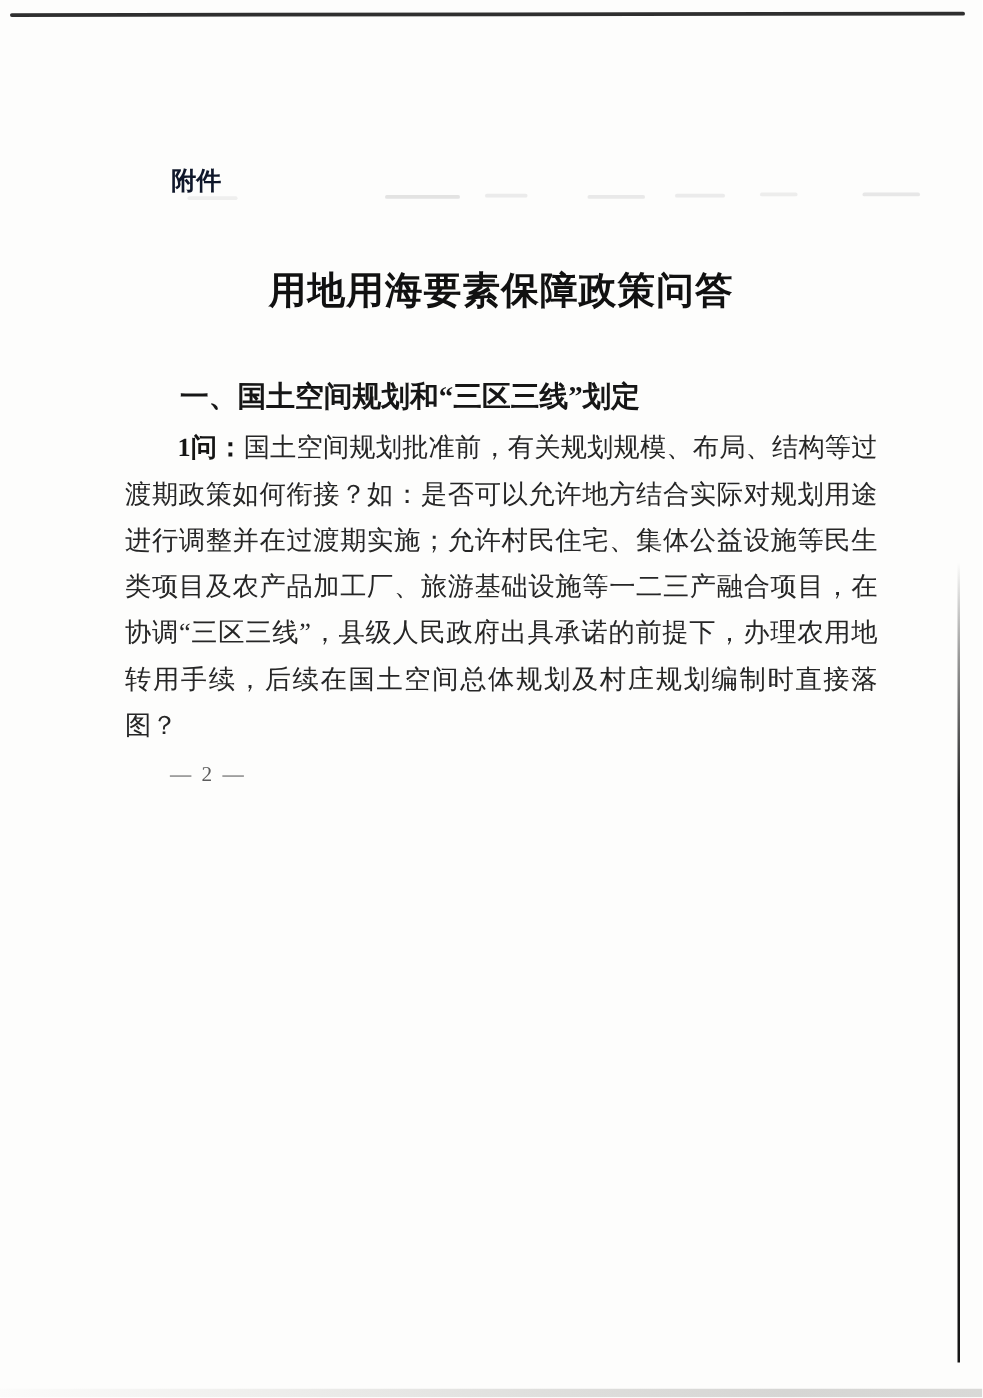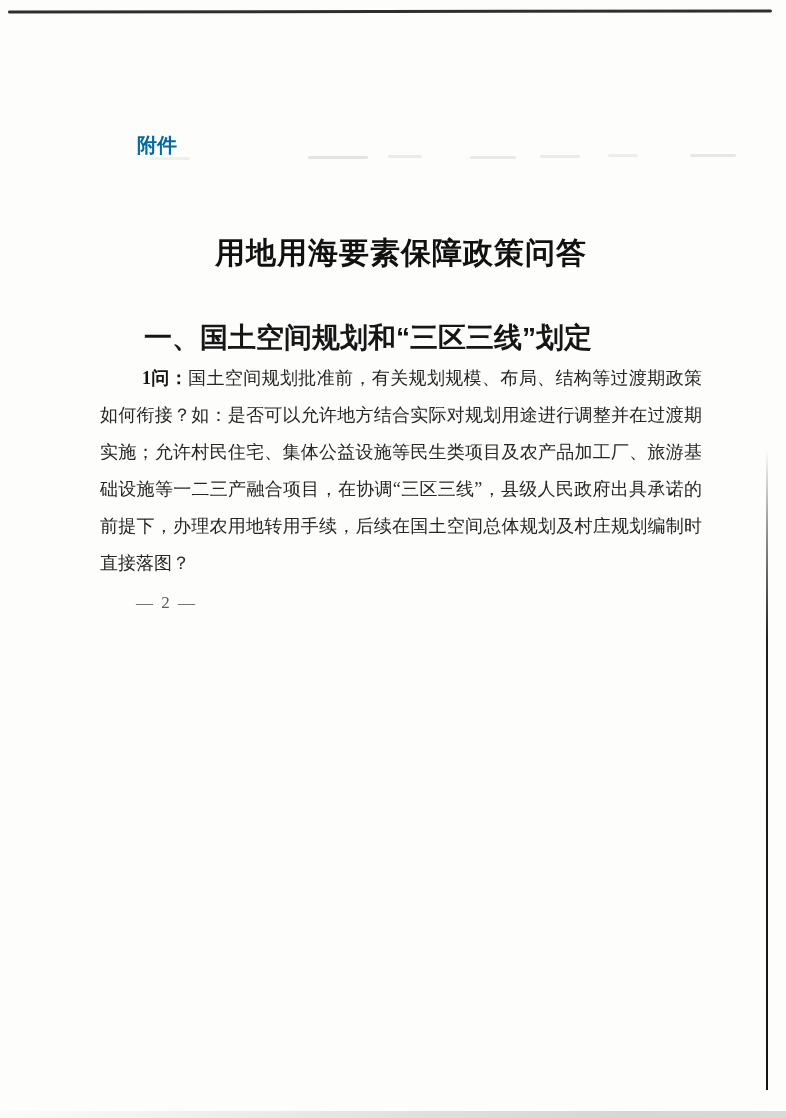--- a/index.html
+++ b/index.html
@@ -53,43 +53,43 @@
     position: absolute;
     left: 100px; top: 0;
     width: 602px;
   }
   .attachment-label {
     margin-top: 132px;
     font-family: "Liberation Sans", "DejaVu Sans", sans-serif;
     font-weight: bold;
     font-size: 20px;
     line-height: 26px;
-    color: #0369a1;
+    color: #0f172a;
     padding-left: 37px;
   }
   .doc-title {
-    margin-top: 76px;
+    margin-top: 56px;
     text-align: center;
     font-weight: bold;
     font-size: 30px;
     line-height: 38px;
     letter-spacing: 1px;
     color: #111111;
   }
   .section-heading {
     margin-top: 52px;
-    font-family: Liberation Sans, sans-serif;
+    font-family: Liberation Serif, serif;
     font-weight: bold;
-    font-size: 28px;
+    font-size: 23px;
     line-height: 28px;
     text-indent: 44px;
     color: #161616;
   }
   .body-para {
-    font-size: 18px;
+    font-size: 21px;
     line-height: 37px;
     text-align: justify;
     text-indent: 42px;
     color: #262626;
   }
   .body-para.question { margin-top: 8px; }
   .qa-label { font-weight: bold; color: #141414; }
   .page-number {
     margin-top: 11px;
     margin-left: 36px;

